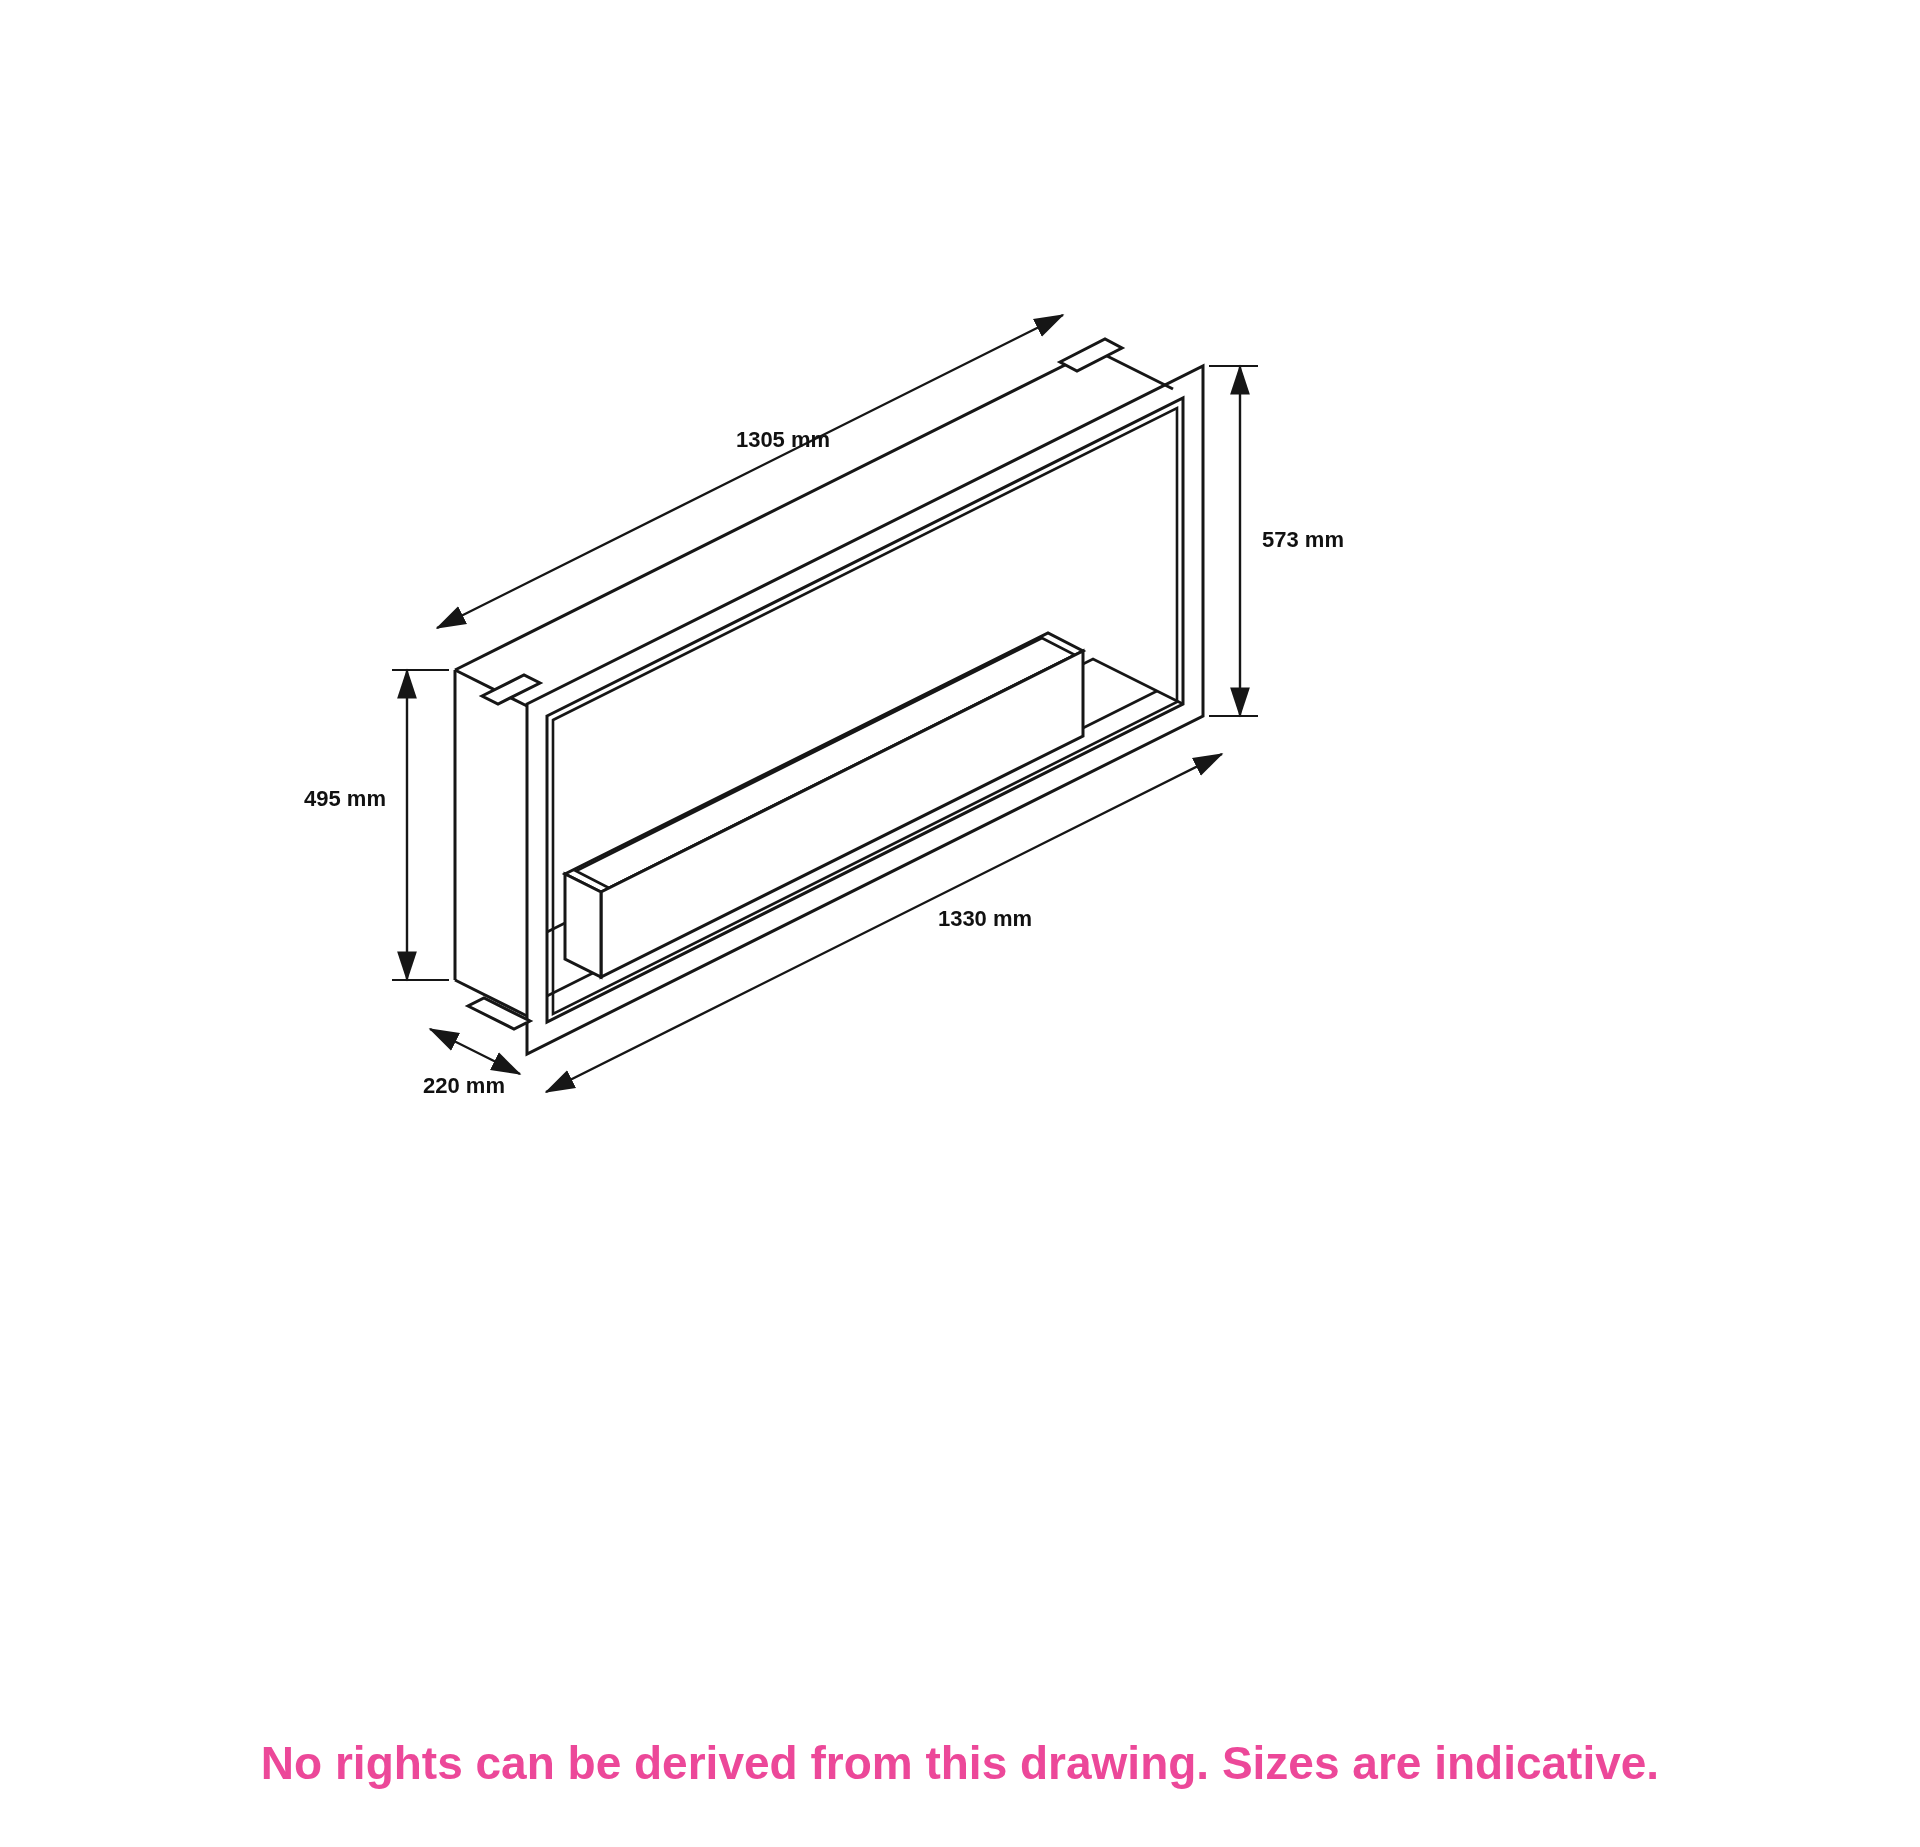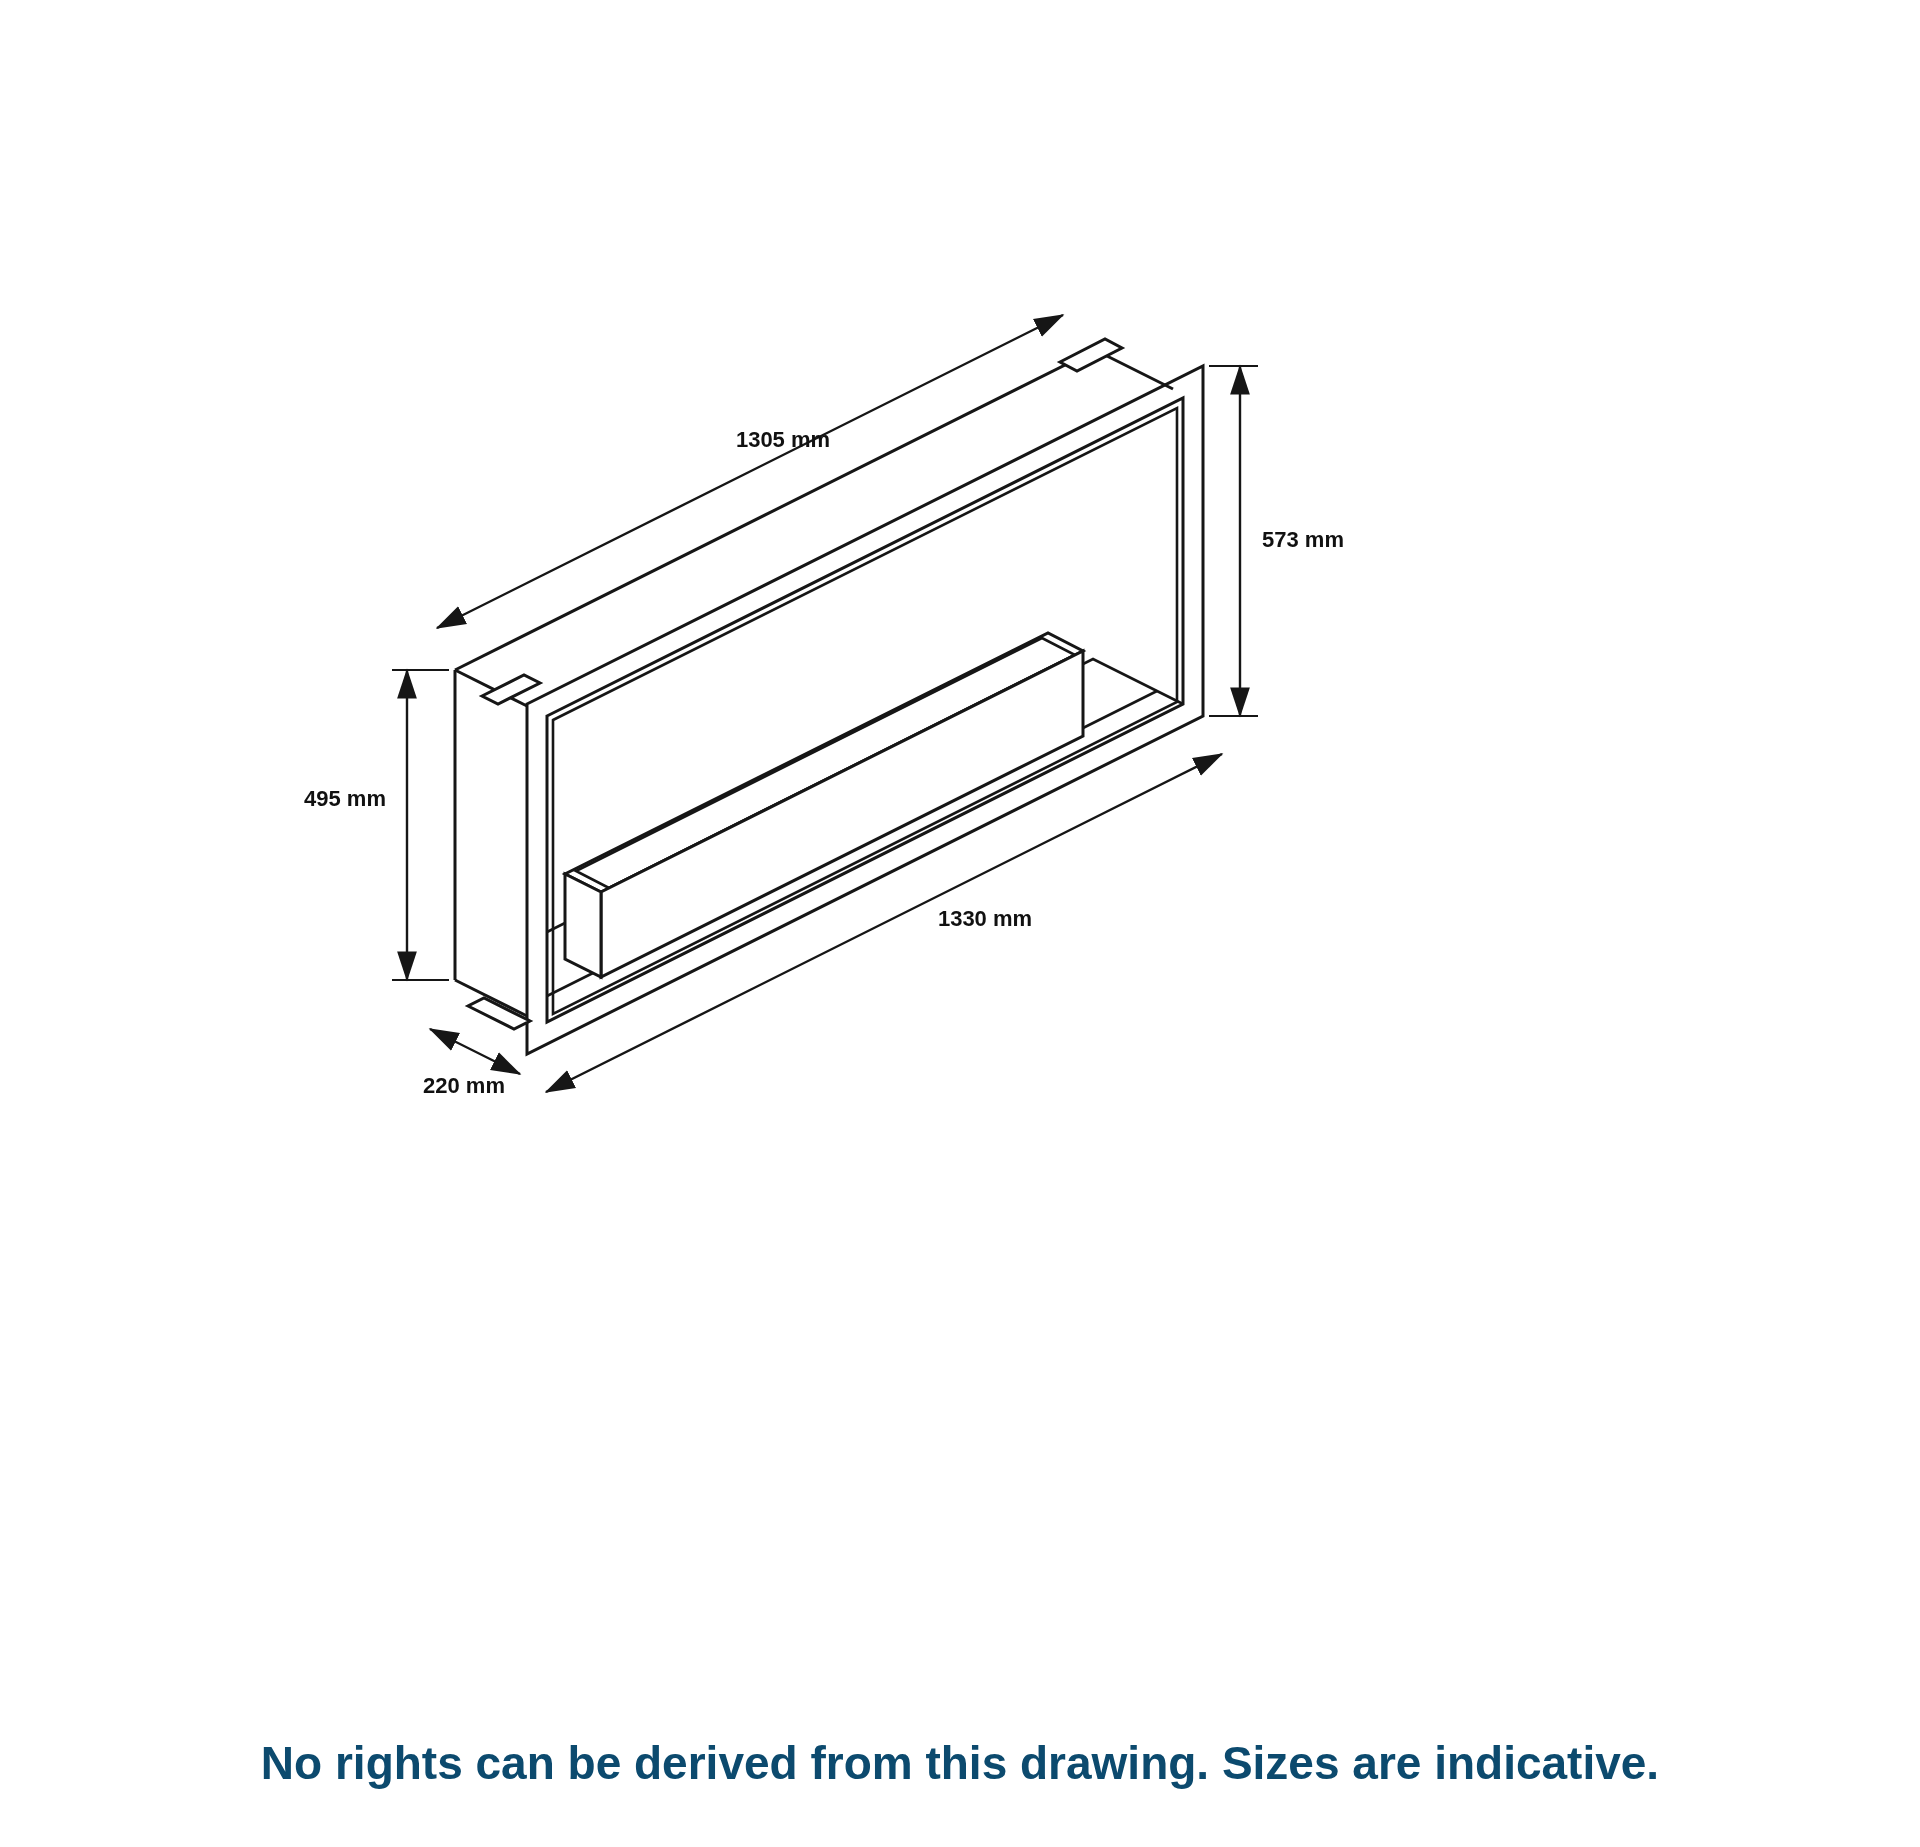--- a/index.html
+++ b/index.html
@@ -35,21 +35,21 @@
     fill: #111111;
   }
   .footer {
     position: absolute;
     left: 0;
     top: 1736px;
     width: 100%;
     text-align: center;
     font-size: 46px;
     font-weight: bold;
-    color: #0c4a6e;
+    color: #ec4899;
     letter-spacing: 0px;
     white-space: nowrap;
   }
 </style>
 </head>
 <body>
 
 <div class="canvas">
 
   <svg class="drawing" viewBox="0 0 1920 1847">

